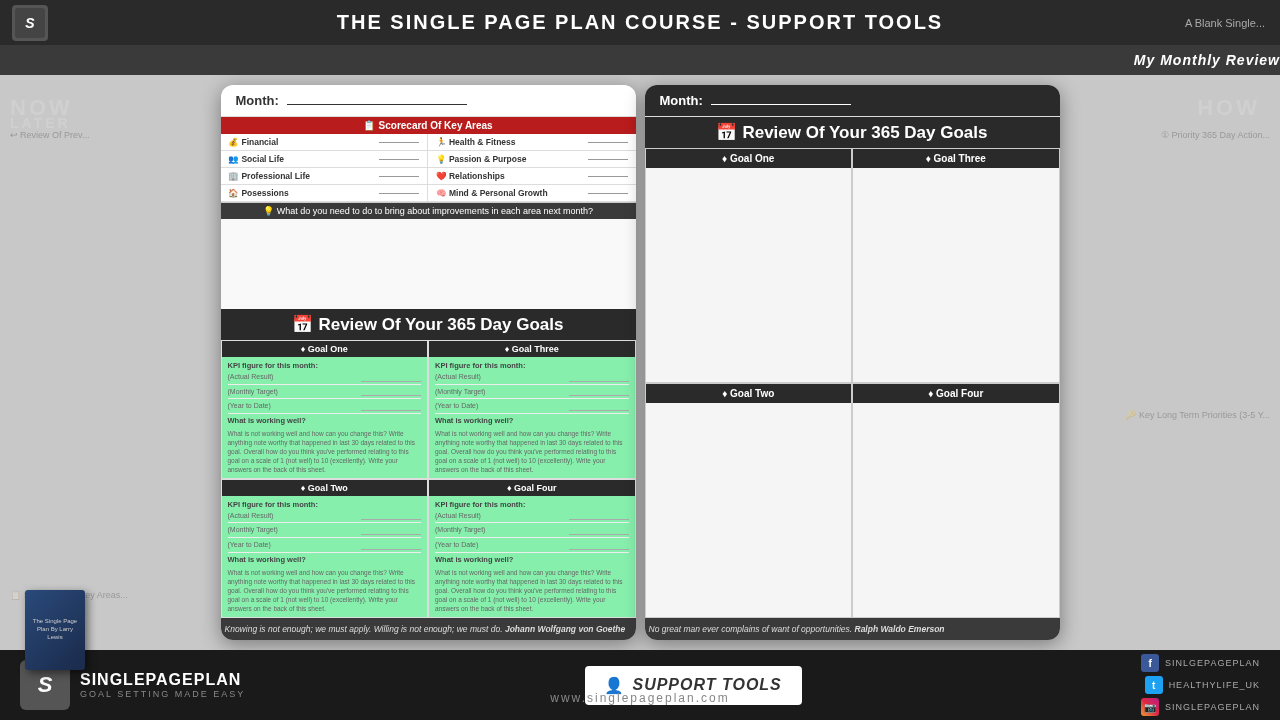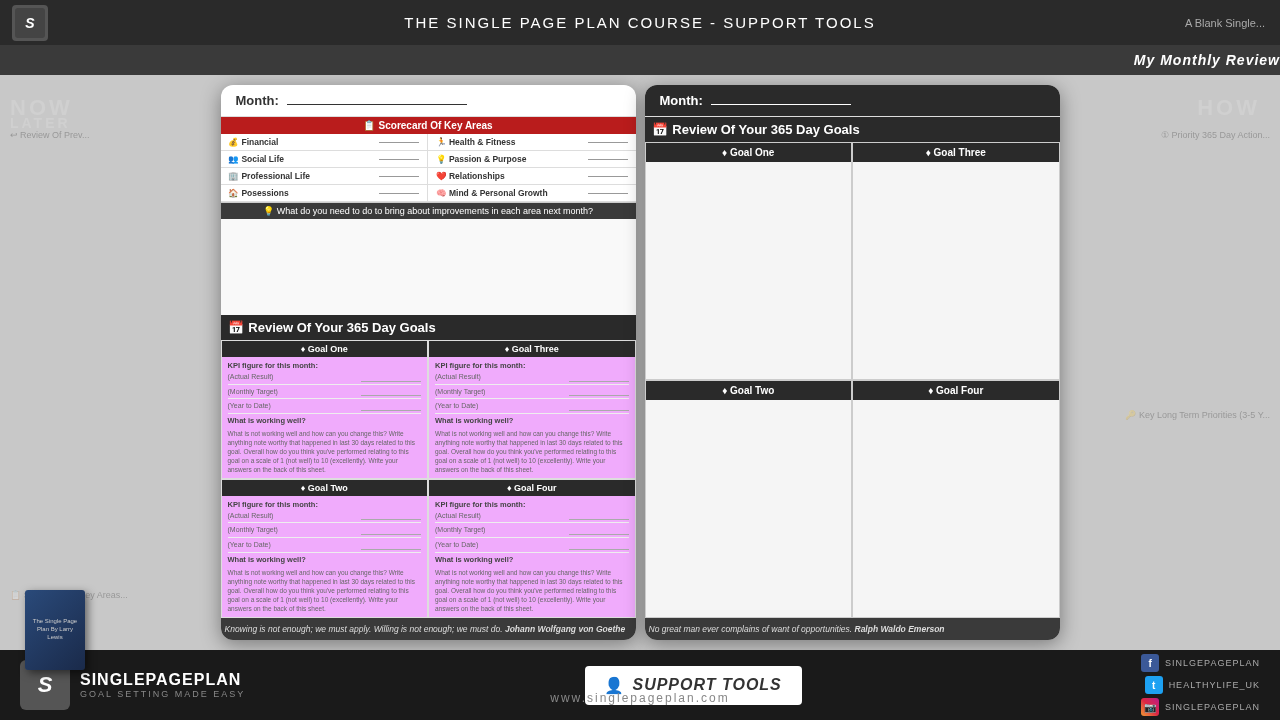--- a/index.html
+++ b/index.html
@@ -40,22 +40,22 @@
       display: flex;
       align-items: center;
       justify-content: center;
       font-size: 8px;
       color: #fff;
       font-weight: bold;
     }
 
     .top-header-title {
       color: #ffffff;
-      font-size: 15px;
-      font-weight: normal;
+      font-size: 20px;
+      font-weight: bold;
       letter-spacing: 2px;
       text-transform: uppercase;
     }
 
     .top-header-right {
       position: absolute;
       right: 15px;
       color: #aaa;
       font-size: 11px;
     }
@@ -201,22 +201,23 @@
     .improvements-area {
       flex: 1;
       background: #f9f9f9;
       min-height: 80px;
     }
 
     
     .review-header {
       background: #2a2a2a;
       color: #fff;
-      font-size: 13px;
+      font-size: 17px;
       padding: 5px 8px;
+      text-align: center;
       font-weight: bold;
     }
 
     .goals-grid {
       display: grid;
       grid-template-columns: 1fr 1fr;
       flex: 1;
     }
 
     .goal-cell {
@@ -231,21 +232,21 @@
       color: #fff;
       font-size: 9px;
       padding: 3px 8px;
       text-align: center;
       font-weight: bold;
     }
 
     .goal-cell-content {
       flex: 1;
       padding: 4px 6px;
-      background: #f0abfc;
+      background: #86efac;
       font-size: 7.5px;
       color: #444;
       line-height: 1.4;
     }
 
     .goal-cell-content .kpi-line {
       display: flex;
       justify-content: space-between;
       font-size: 7px;
       color: #666;

